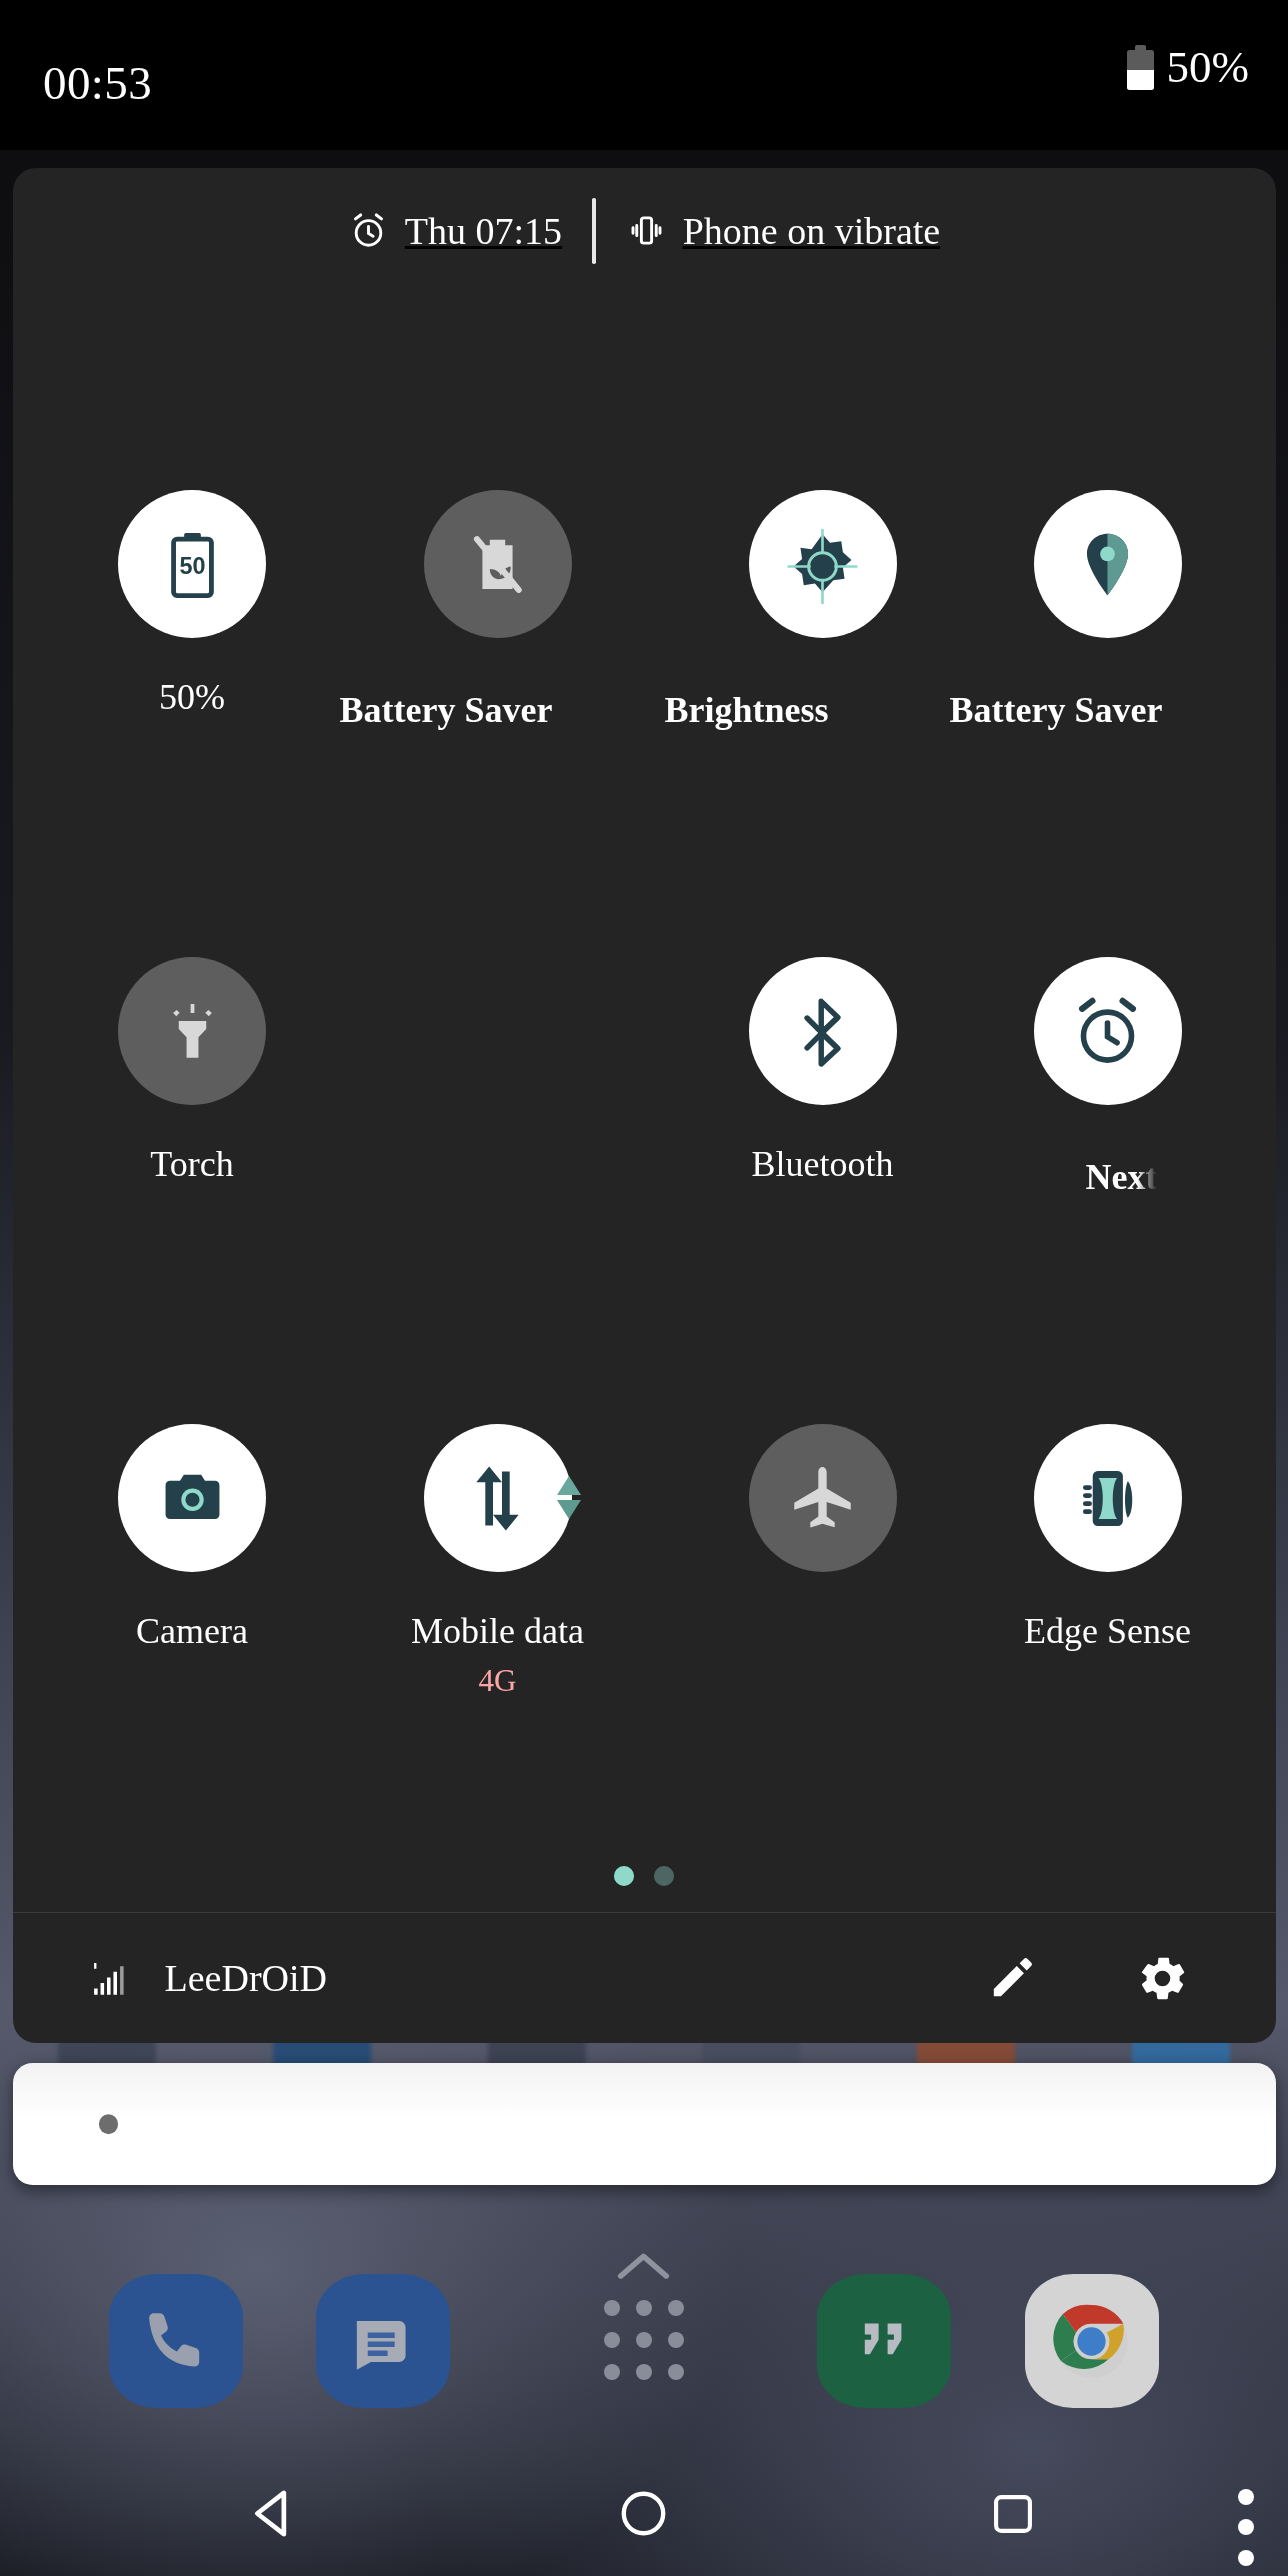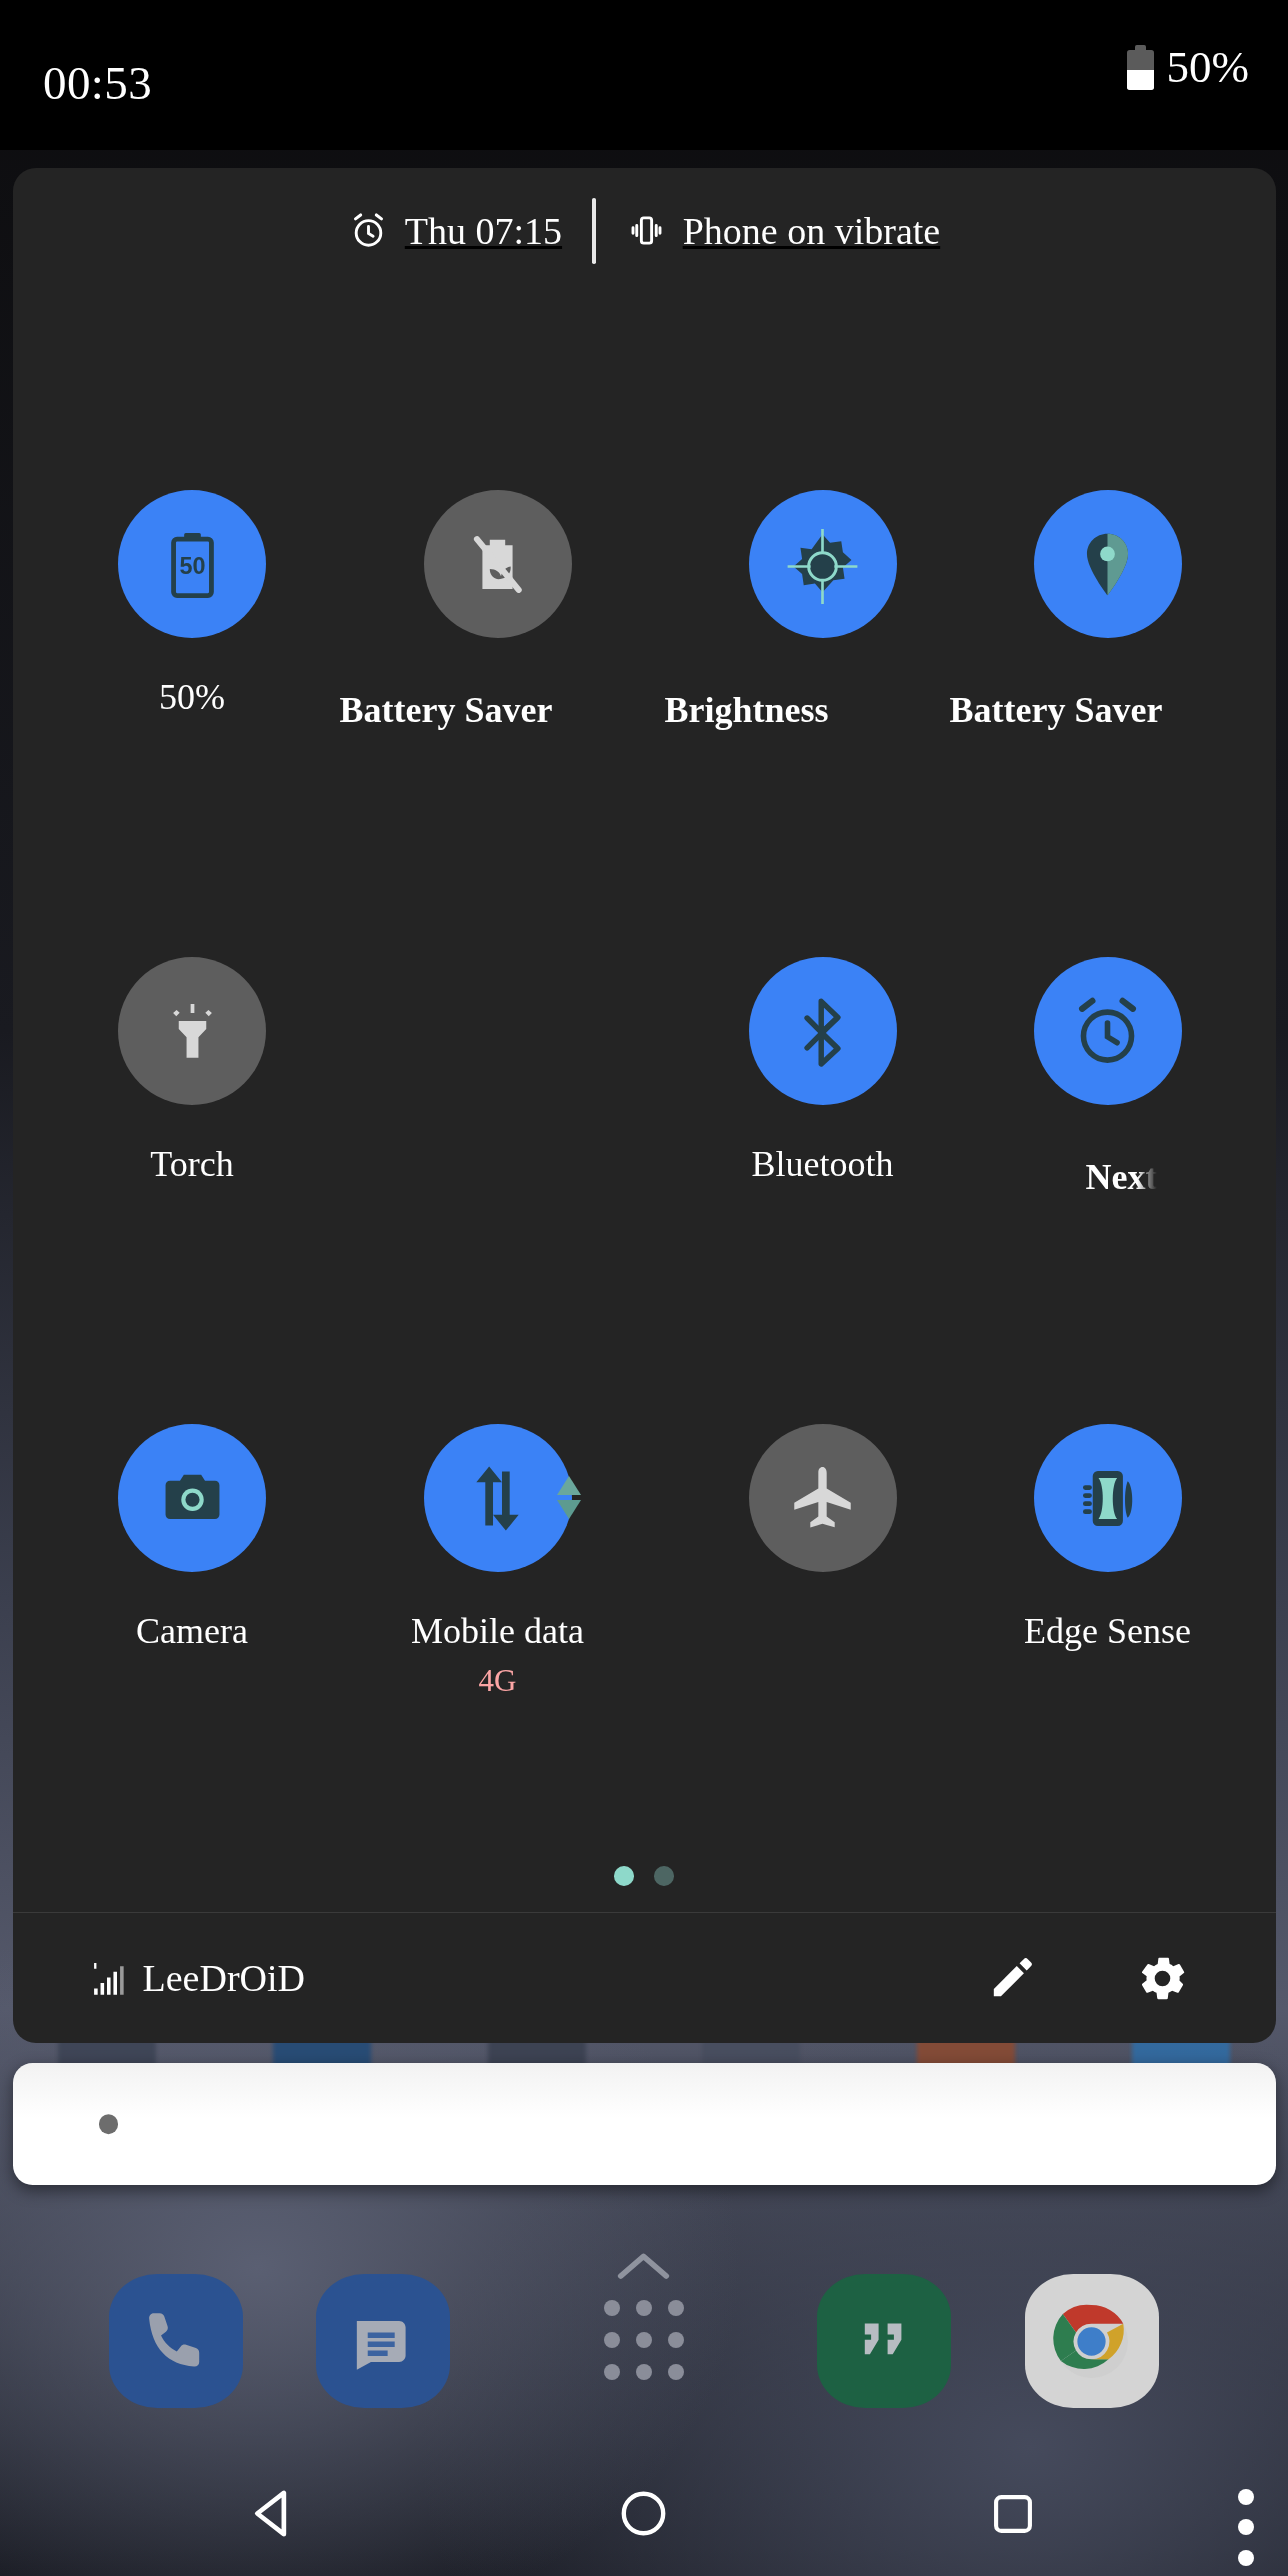--- a/index.html
+++ b/index.html
@@ -81,21 +81,21 @@
     display:flex; flex-direction:column; align-items:center;
   }
   .tile-c0{ left:21.5px; } .tile-c1{ left:327px; }
   .tile-c2{ left:652px; } .tile-c3{ left:937px; }
 
   .tcircle{
     width:148px; height:148px; border-radius:50%;
     display:flex; align-items:center; justify-content:center;
     flex:0 0 auto;
   }
-  .on{ background:#3b82f6; }
+  .on{ background:#ffffff; }
   .off{ background:#5e5e5e; }
   .tlabel{
     margin-top:39px; color:#fff; font-size:36px; line-height:1.15;
     white-space:nowrap; text-align:center;
   }
   .tsub{
     margin-top:12.5px; color:#fca5a5; font-size:31px; line-height:1; text-align:center;
   }
   
   .fade-r{
@@ -129,21 +129,21 @@
   .dot{ width:19.7px; height:19.7px; border-radius:50%; }
   .dot.active{ background:#8ed9ca; }
   .dot.idle{ background:#4d6663; }
 
   
   .qs-footer{
     position:absolute; left:0; bottom:0; width:100%; height:131px;
     border-top:1.8px solid #3a3a3a;
     display:flex; align-items:center;
   }
-  .carrier{ display:flex; align-items:center; gap:12px; margin-left:75px; }
+  .carrier{ display:flex; align-items:center; gap:34px; margin-left:75px; }
   .carrier-name{ color:#fff; font-size:38px; line-height:1; }
   .f-actions{ margin-left:auto; display:flex; align-items:center; gap:97px; margin-right:86px; }
 
   
   .notif{
     position:absolute; left:12.5px; top:2063px; width:1263px; height:122px;
     background:linear-gradient(180deg,#f2f2f2 0%,#ffffff 45%,#ffffff 100%);
     border-radius:19.7px; z-index:45;
     box-shadow:0 5.4px 16px rgba(0,0,0,.45);
   }

